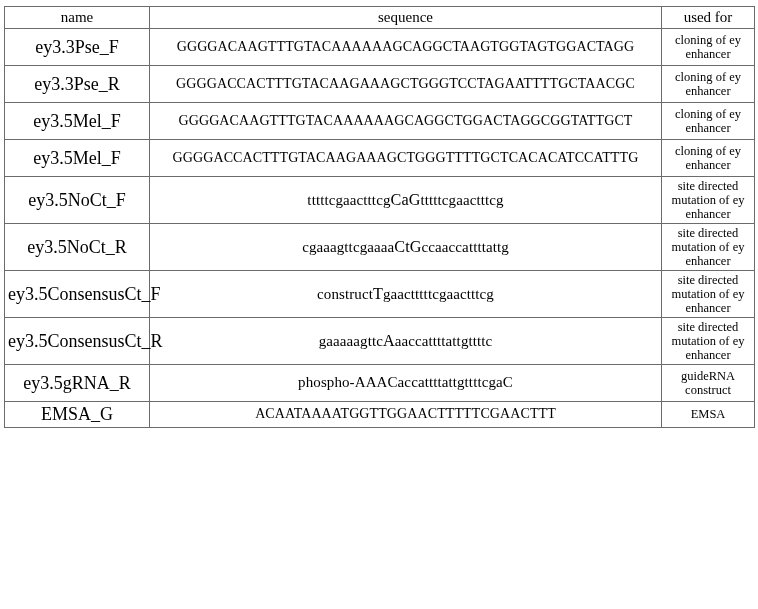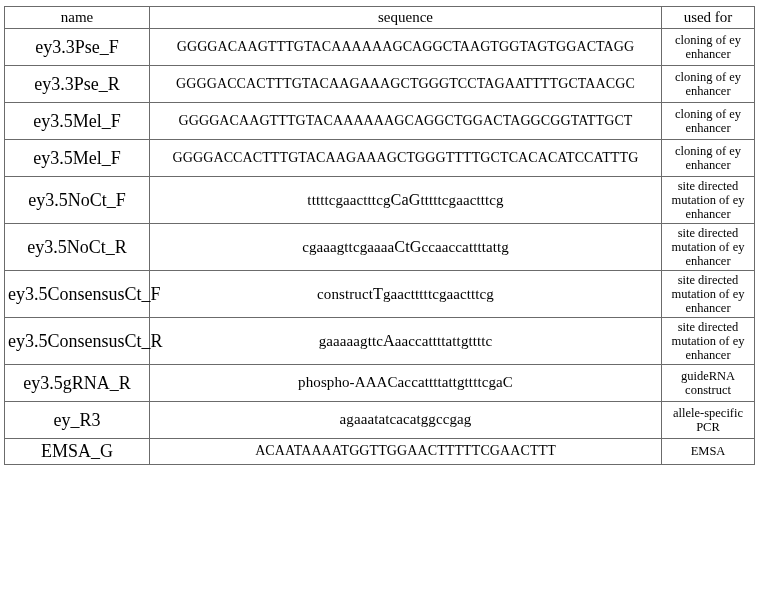--- a/index.html
+++ b/index.html
@@ -122,25 +122,20 @@
         <tr class="r-tall">
           <td class="name-cell">ey3.5ConsensusCt_R</td>
           <td class="seq-cell lower"><span>gaaaaagttc</span><span class="bold">A</span><span>aaccattttattgttttc</span></td>
           <td class="used-cell">site directed mutation of ey enhancer</td>
         </tr>
         <tr class="r-mid">
           <td class="name-cell">ey3.5gRNA_R</td>
           <td class="seq-cell lower">phospho-AAACaccattttattgttttcgaC</td>
           <td class="used-cell">guideRNA construct</td>
         </tr>
-        <tr class="r-mid">
-          <td class="name-cell">ey_R3</td>
-          <td class="seq-cell lower">agaaatatcacatggccgag</td>
-          <td class="used-cell">allele-specific PCR</td>
-        </tr>
         <tr class="r-short">
           <td class="name-cell">EMSA_G</td>
           <td class="seq-cell upper">ACAATAAAATGGTTGGAACTTTTTCGAACTTT</td>
           <td class="used-cell">EMSA</td>
         </tr>
       </tbody>
   </table>
 </div>
 
 </body></html>

